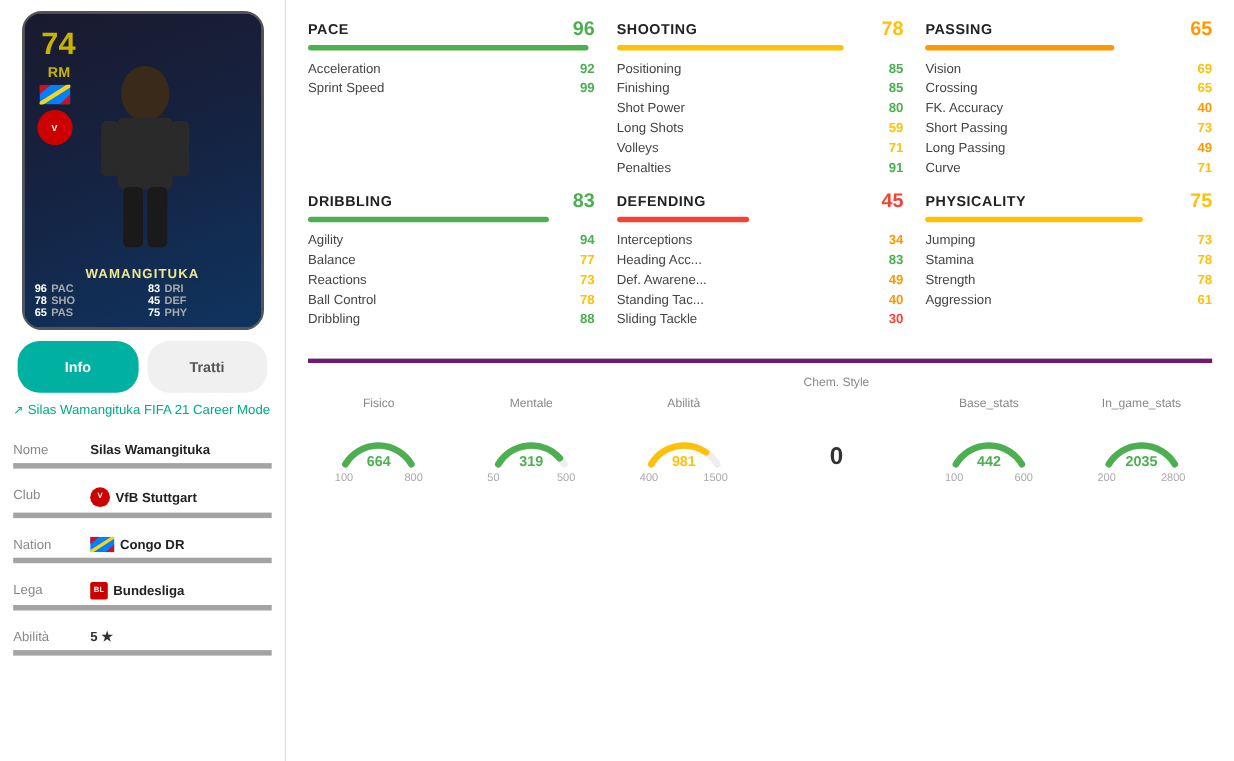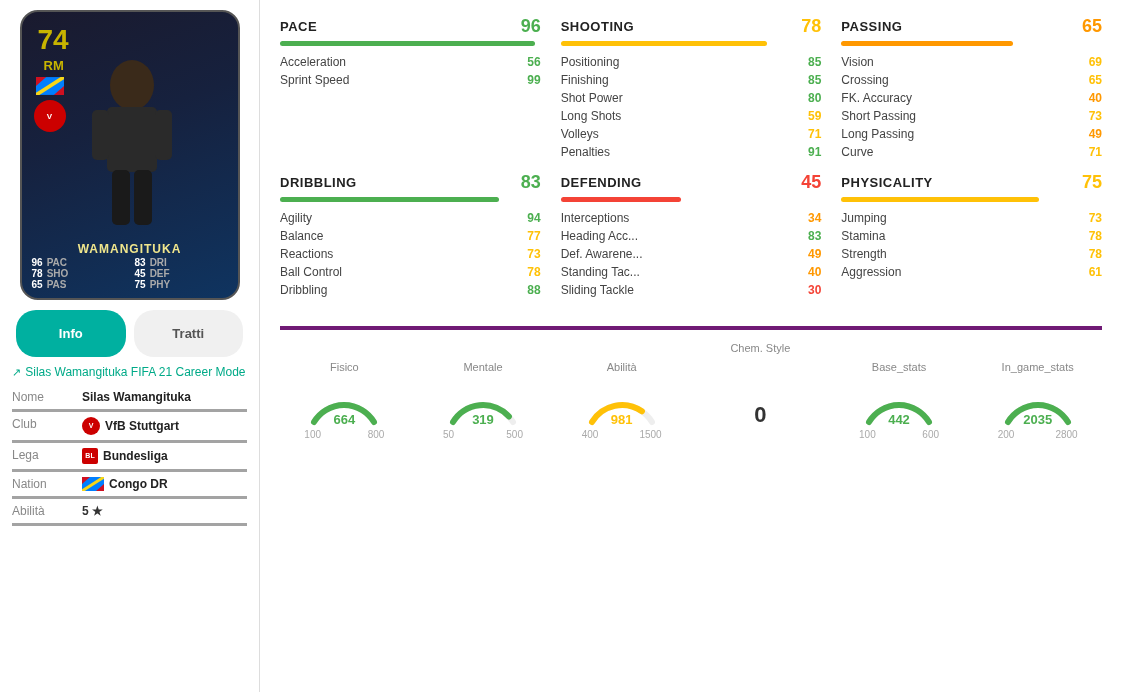--- a/index.html
+++ b/index.html
@@ -161,22 +161,23 @@
     
     .info-table {
       width: 100%;
       padding: 0 12px;
     }
 
     .info-row {
       display: flex;
       align-items: flex-start;
       padding: 5px 0;
-      border-bottom: 3px solid #a3a3a3;
+      border-bottom: 5px solid #a3a3a3;
       font-size: 13px;
+      margin-top: 12px;
     }
 
     .info-label {
       color: #888;
       width: 70px;
       min-width: 70px;
       font-size: 12px;
     }
 
     .info-value {
@@ -447,58 +448,58 @@
       <span class="info-value">Silas Wamangituka</span>
     </div>
     <div class="info-row">
       <span class="info-label">Club</span>
       <span class="info-value">
         <span class="club-badge">V</span>
         <span>VfB Stuttgart</span>
       </span>
     </div>
     <div class="info-row">
-      <span class="info-label">Lega</span>
-      <span class="info-value">
-        <span class="league-badge">BL</span>
-        <span>Bundesliga</span>
-      </span>
-    </div>
-    <div class="info-row">
       <span class="info-label">Nation</span>
       <span class="info-value">
         <svg class="flag-icon" viewBox="0 0 22 14">
           <rect width="22" height="14" fill="#007fff"></rect>
           <line x1="0" y1="14" x2="22" y2="0" stroke="#f7d618" stroke-width="3"></line>
           <polygon points="0,0 8,0 0,7" fill="#ce1021"></polygon>
           <polygon points="22,14 14,14 22,7" fill="#ce1021"></polygon>
         </svg>
         <span>Congo DR</span>
       </span>
     </div>
     <div class="info-row">
+      <span class="info-label">Lega</span>
+      <span class="info-value">
+        <span class="league-badge">BL</span>
+        <span>Bundesliga</span>
+      </span>
+    </div>
+    <div class="info-row">
       <span class="info-label">Abilità</span>
       <span class="info-value stars">5 ★</span>
     </div>
   </div>
 </div>
 
 <div class="right-panel">
   <div class="stats-grid">
 
     <div class="stat-category">
       <div class="category-header">
         <span class="category-name">PACE</span>
         <span class="category-value green">96</span>
       </div>
       <div class="category-bar bar-green" style="width:98%"></div>
       <div class="stat-rows">
         <div class="stat-row">
           <span class="stat-name">Acceleration</span>
-          <span class="stat-number green">56</span>
+          <span class="stat-number green">92</span>
         </div>
         <div class="stat-row">
           <span class="stat-name">Sprint Speed</span>
           <span class="stat-number green">99</span>
         </div>
       </div>
     </div>
 
     <div class="stat-category">
       <div class="category-header">

